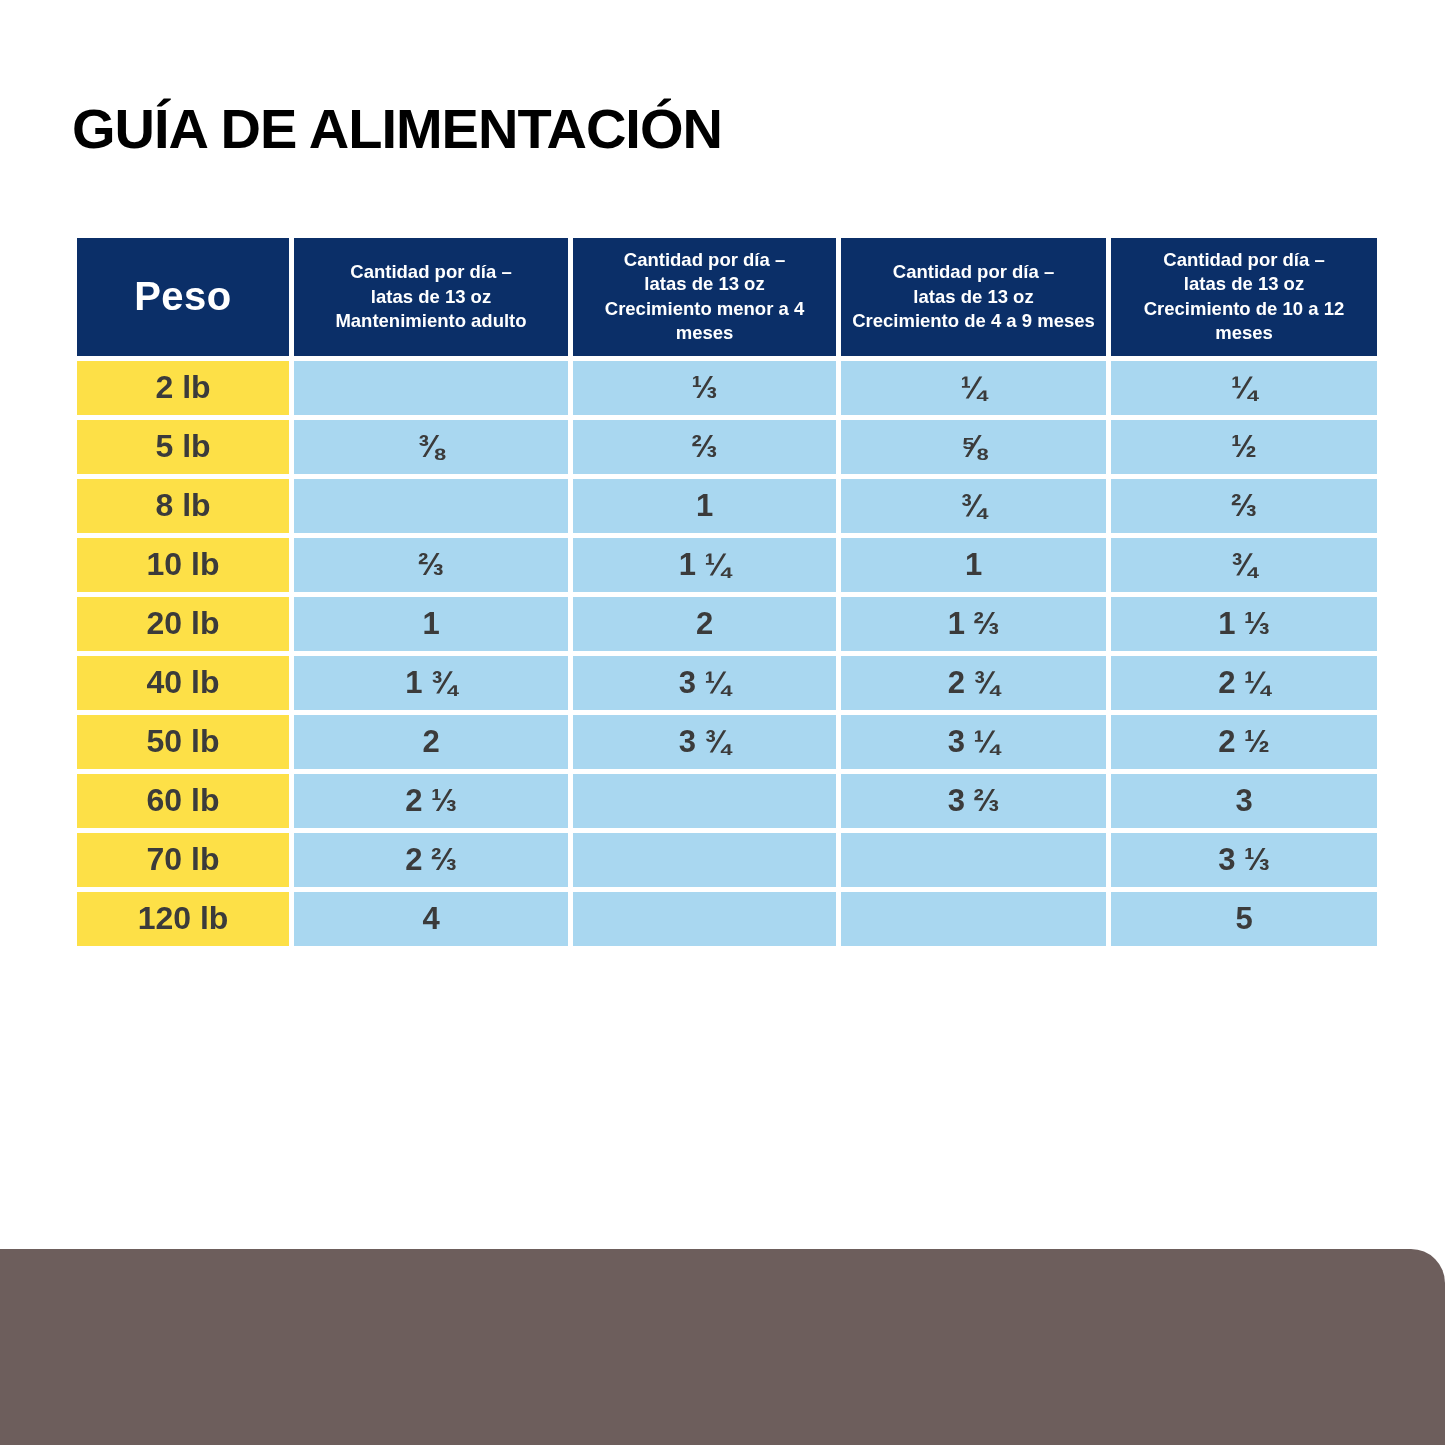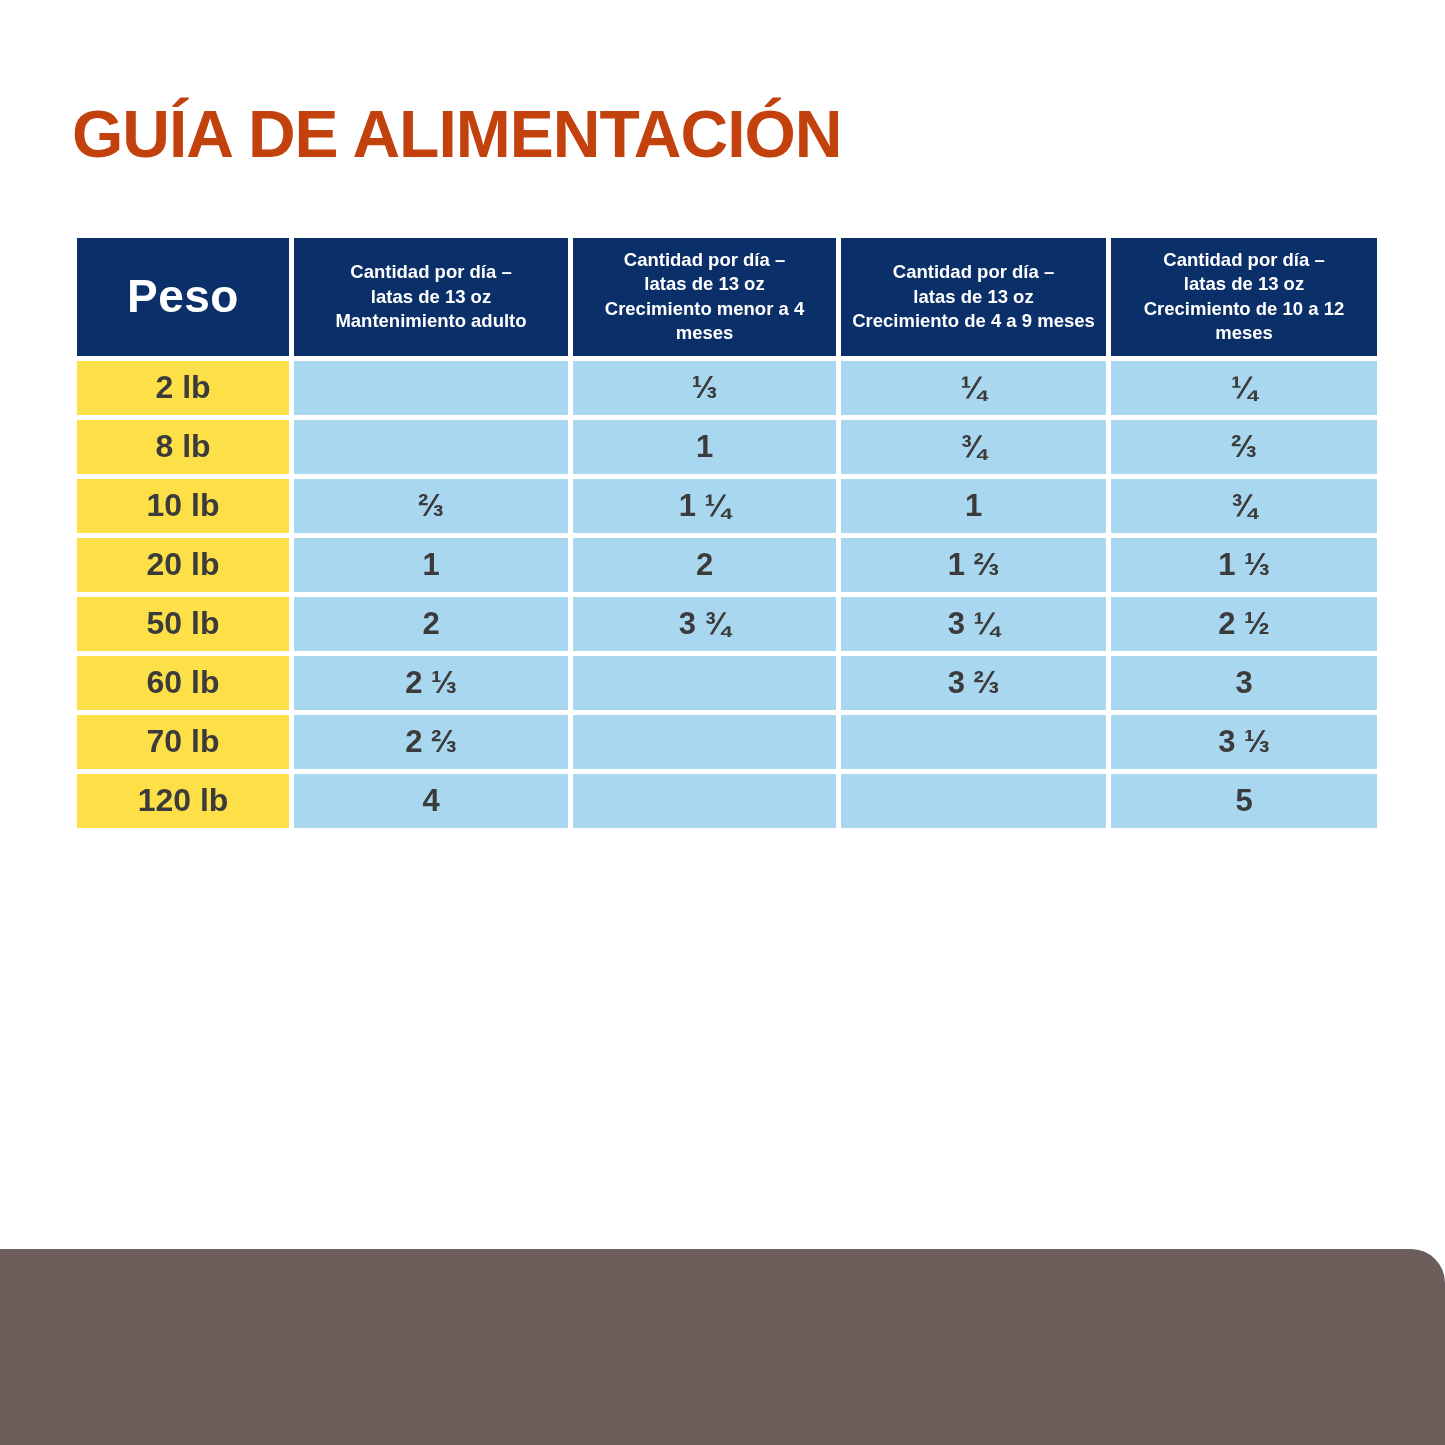--- a/index.html
+++ b/index.html
@@ -17,24 +17,24 @@
   .page {
     position: relative;
     width: 1445px;
     height: 1445px;
     background: #ffffff;
   }
   .title {
     position: absolute;
     left: 72px;
     top: 96px;
-    font-size: 66px;
+    font-size: 56px;
     font-weight: bold;
     letter-spacing: -1px;
-    color: #c2410c;
+    color: #000000;
     font-family: "Liberation Sans", sans-serif;
     white-space: nowrap;
   }
   table.feeding {
     position: absolute;
     left: 72px;
     top: 233px;
     width: 1290px;
     border-collapse: separate;
     border-spacing: 5px 5px;
@@ -46,21 +46,21 @@
     font-size: 18.5px;
     font-weight: bold;
     line-height: 1.32;
     padding: 10px 6px;
     height: 92px;
     vertical-align: middle;
     text-align: center;
     font-family: "Liberation Sans", sans-serif;
   }
   table.feeding th.weight-head {
-    font-size: 46px;
+    font-size: 40px;
     letter-spacing: 0.5px;
     padding-left: 6px;
   }
   table.feeding td {
     background: #a9d7f0;
     color: #3b3b3b;
     text-align: center;
     vertical-align: middle;
     height: 52px;
     font-size: 31px;
@@ -131,20 +131,27 @@
     </thead>
     <tbody>
       <tr>
         <td class="weight">2 lb</td>
         <td></td>
         <td>⅓</td>
         <td>¼</td>
         <td>¼</td>
       </tr>
       <tr>
+        <td class="weight">5 lb</td>
+        <td>⅜</td>
+        <td>⅔</td>
+        <td>⅝</td>
+        <td>½</td>
+      </tr>
+      <tr>
         <td class="weight">8 lb</td>
         <td></td>
         <td>1</td>
         <td>¾</td>
         <td>⅔</td>
       </tr>
       <tr>
         <td class="weight">10 lb</td>
         <td>⅔</td>
         <td>1 ¼</td>
@@ -152,20 +159,27 @@
         <td>¾</td>
       </tr>
       <tr>
         <td class="weight">20 lb</td>
         <td>1</td>
         <td>2</td>
         <td>1 ⅔</td>
         <td>1 ⅓</td>
       </tr>
       <tr>
+        <td class="weight">40 lb</td>
+        <td>1 ¾</td>
+        <td>3 ¼</td>
+        <td>2 ¾</td>
+        <td>2 ¼</td>
+      </tr>
+      <tr>
         <td class="weight">50 lb</td>
         <td>2</td>
         <td>3 ¾</td>
         <td>3 ¼</td>
         <td>2 ½</td>
       </tr>
       <tr>
         <td class="weight">60 lb</td>
         <td>2 ⅓</td>
         <td></td>

